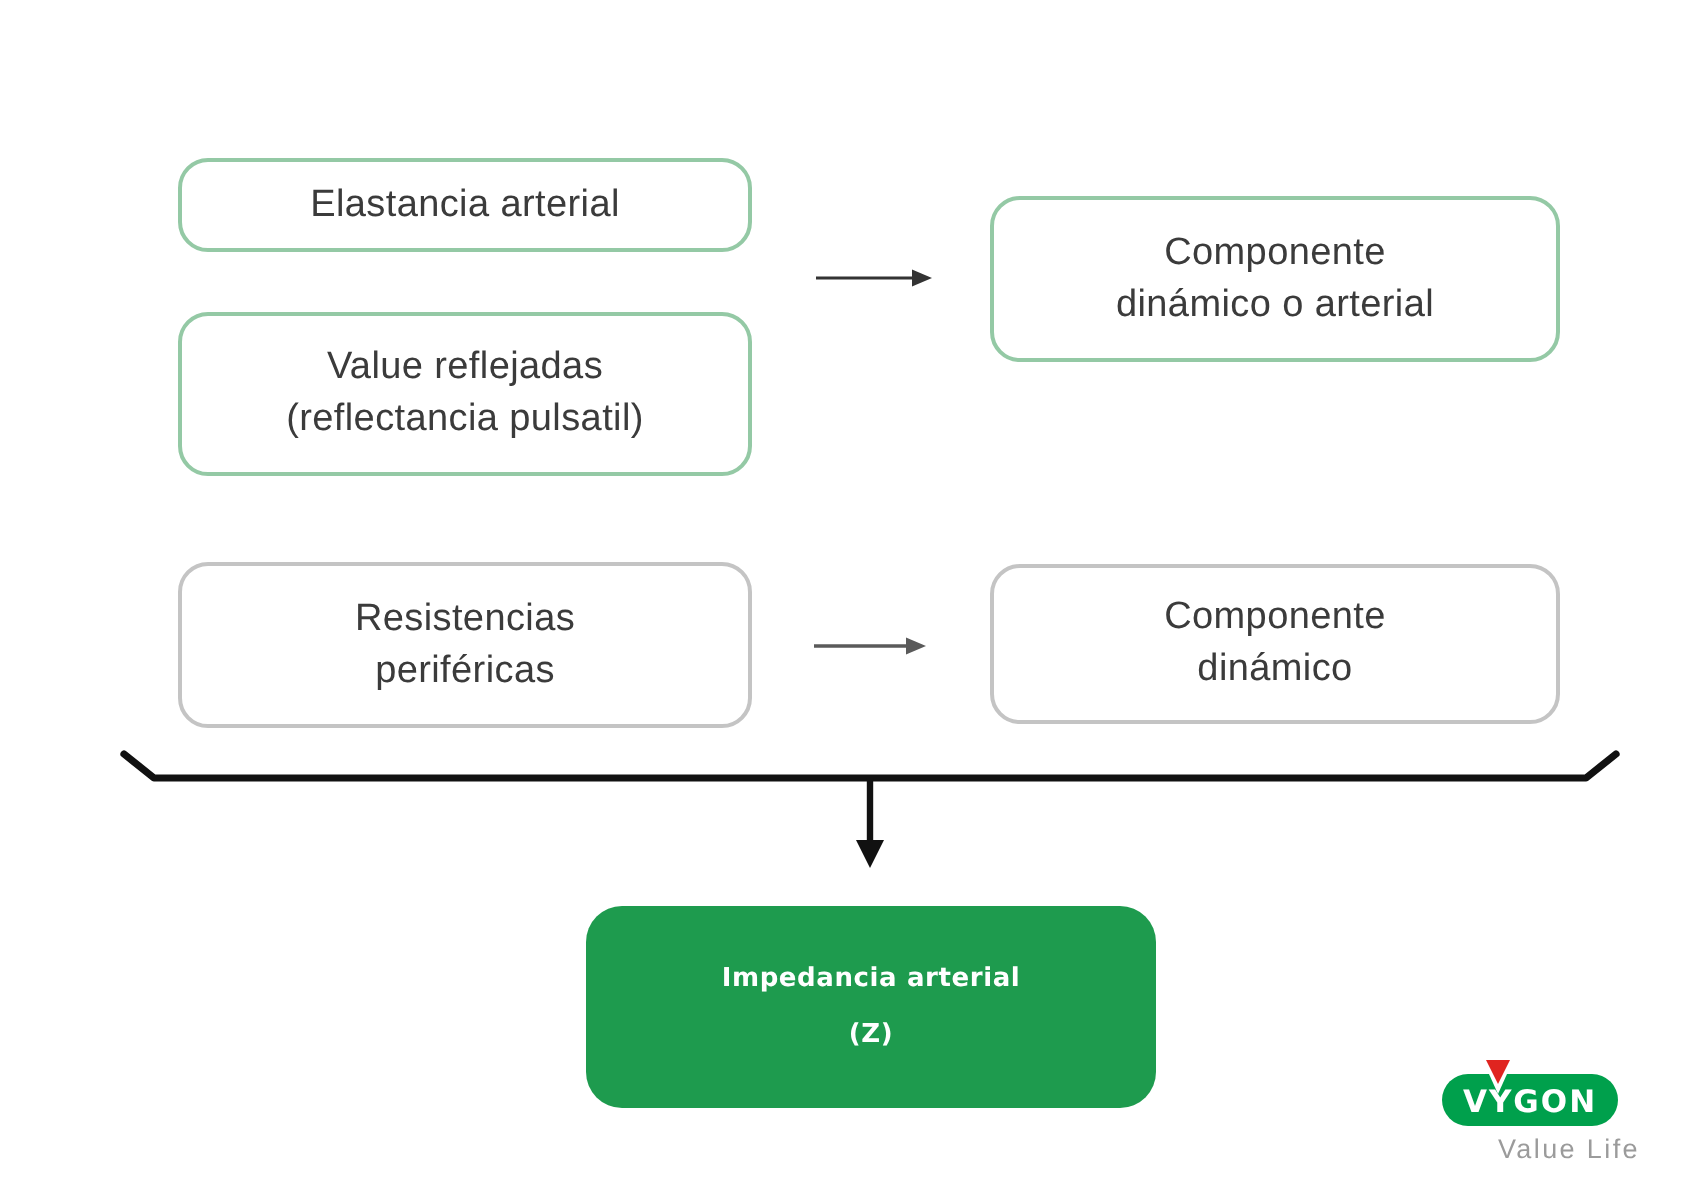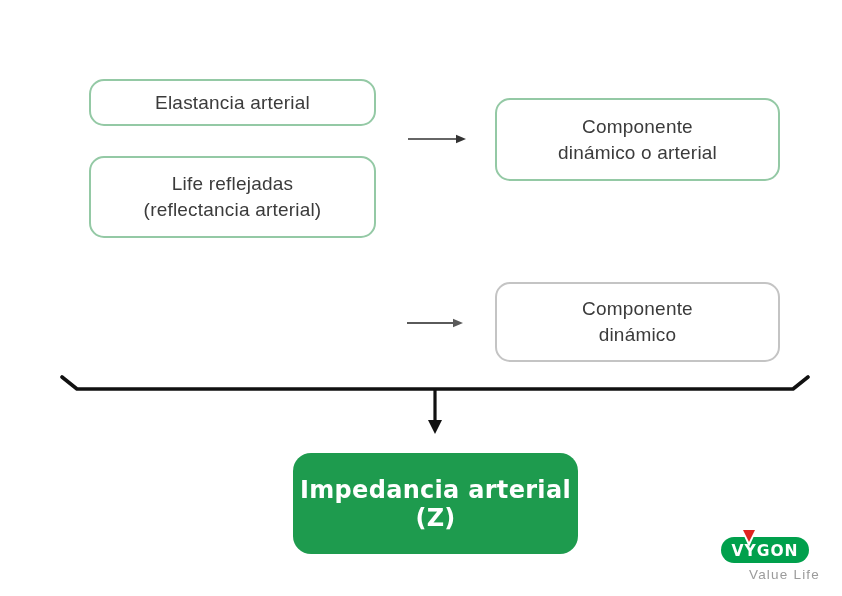--- a/index.html
+++ b/index.html
@@ -52,21 +52,21 @@
     background: var(--result-green);
     border-radius: 18px;
     display: flex;
     flex-direction: column;
     align-items: center;
     justify-content: center;
     text-align: center;
     color: #ffffff;
     font-family: "DejaVu Sans", sans-serif;
     font-weight: bold;
-    font-size: 24px;
+    font-size: 13px;
     line-height: 28px;
     letter-spacing: 0.3px;
   }
 
   .connector-line-dark { stroke: var(--arrow-top); stroke-width: 1.4; }
   .connector-head-dark { fill: var(--arrow-top); }
   .connector-line-mid  { stroke: var(--arrow-mid); stroke-width: 1.8; }
   .connector-head-mid  { fill: var(--arrow-mid); }
   .brace-line {
     stroke: var(--connector-dark);
@@ -123,29 +123,33 @@
       <line class="down-arrow-line" x1="435" y1="389" x2="435" y2="424"></line>
       <polygon class="down-arrow-head" points="435,434 428,420 442,420"></polygon>
     </g>
   </svg>
 
   <div class="node node-elastancia">
     <div>Elastancia arterial</div>
   </div>
 
   <div class="node node-ondas">
-    <div>Life reflejadas</div>
-    <div>(reflectancia arterial)</div>
+    <div>Value reflejadas</div>
+    <div>(reflectancia pulsatil)</div>
   </div>
 
   <div class="node node-dinamico">
     <div>Componente</div>
     <div>dinámico o arterial</div>
   </div>
 
+  <div class="node gray node-resistencias">
+    <div>Resistencias</div>
+    <div>periféricas</div>
+  </div>
 
   <div class="node gray node-estatico">
     <div>Componente</div>
     <div>dinámico</div>
   </div>
 
   <div class="result-box">
     <div>Impedancia arterial</div>
     <div>(Z)</div>
   </div>

